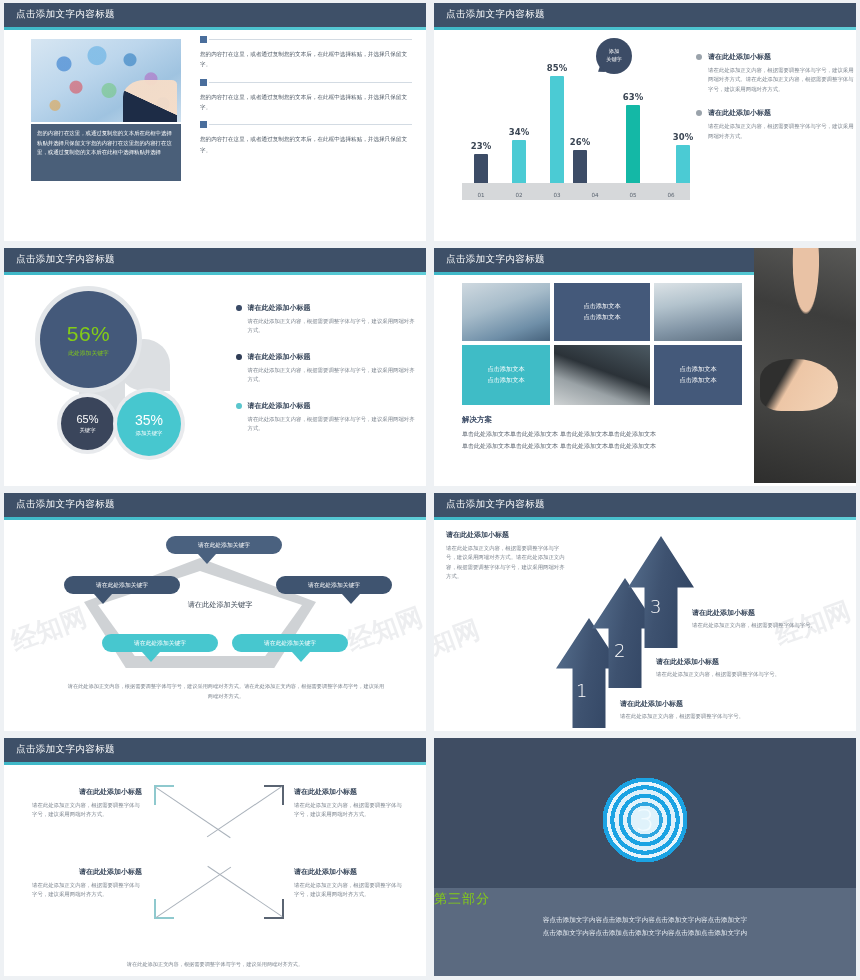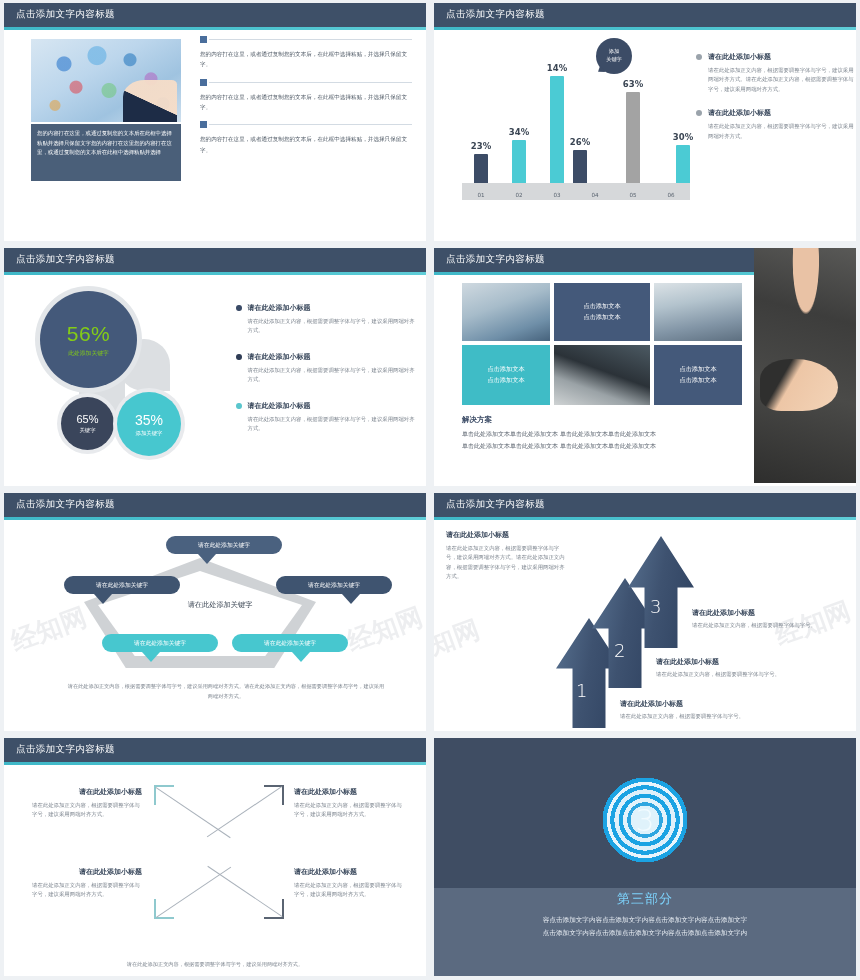--- a/index.html
+++ b/index.html
@@ -247,22 +247,22 @@
         #e8f5fc 41% 45%,
         #1ba3e3 45% 50%,
         transparent 50%);
   }
   .rings .num {
     position: absolute; left: 0; right: 0; top: 50%; transform: translateY(-50%);
     text-align: center; color: #f2fbff; font-size: 30px; font-weight: 300;
     font-family: "DejaVu Sans", sans-serif;
   }
   .s8-title {
-    position: absolute; left: 0; right: 0; top: 152px; text-align: center;
-    color: #7dd3fc; font-size: 13px; letter-spacing: 1px;
+    position: absolute; left: 0; right: 0; top: 152px; 
+    color: #84cc16; font-size: 13px; letter-spacing: 1px;
     font-family: "DejaVu Sans", sans-serif;
   }
   .s8-sub {
     position: absolute; left: 38px; right: 38px; top: 176px; text-align: center;
     color: #edf2f7; font-size: 6.6px; line-height: 2;
     font-family: "DejaVu Sans", sans-serif;
   }
   .wm { position: absolute; color: rgba(140,150,160,.16); font-size: 26px;
         font-weight: bold; font-family: "DejaVu Sans", sans-serif; pointer-events: none; }
 </style>
@@ -321,30 +321,30 @@
                 <div class="blabel">23%</div>
               </div>
             </div>
             <div class="bargrp" style="left: 47px;">
               <div class="bar" style="height: 43px; background: rgb(75, 203, 212);">
                 <div class="blabel">34%</div>
               </div>
             </div>
             <div class="bargrp" style="left: 85px;">
               <div class="bar" style="height: 107px; background: rgb(75, 203, 212);">
-                <div class="blabel">14%</div>
+                <div class="blabel">85%</div>
               </div>
             </div>
             <div class="bargrp" style="left: 108px;">
               <div class="bar" style="height: 33px; background: rgb(60, 76, 102);">
                 <div class="blabel">26%</div>
               </div>
             </div>
             <div class="bargrp" style="left: 161px;">
-              <div class="bar" style="height: 91px; background: #a3a3a3;">
+              <div class="bar" style="height: 78px; background: #14b8a6;">
                 <div class="blabel">63%</div>
               </div>
             </div>
             <div class="bargrp" style="left: 211px;">
               <div class="bar" style="height: 38px; background: rgb(75, 203, 212);">
                 <div class="blabel">30%</div>
               </div>
             </div>
           </div>
         <div class="axis"></div>

